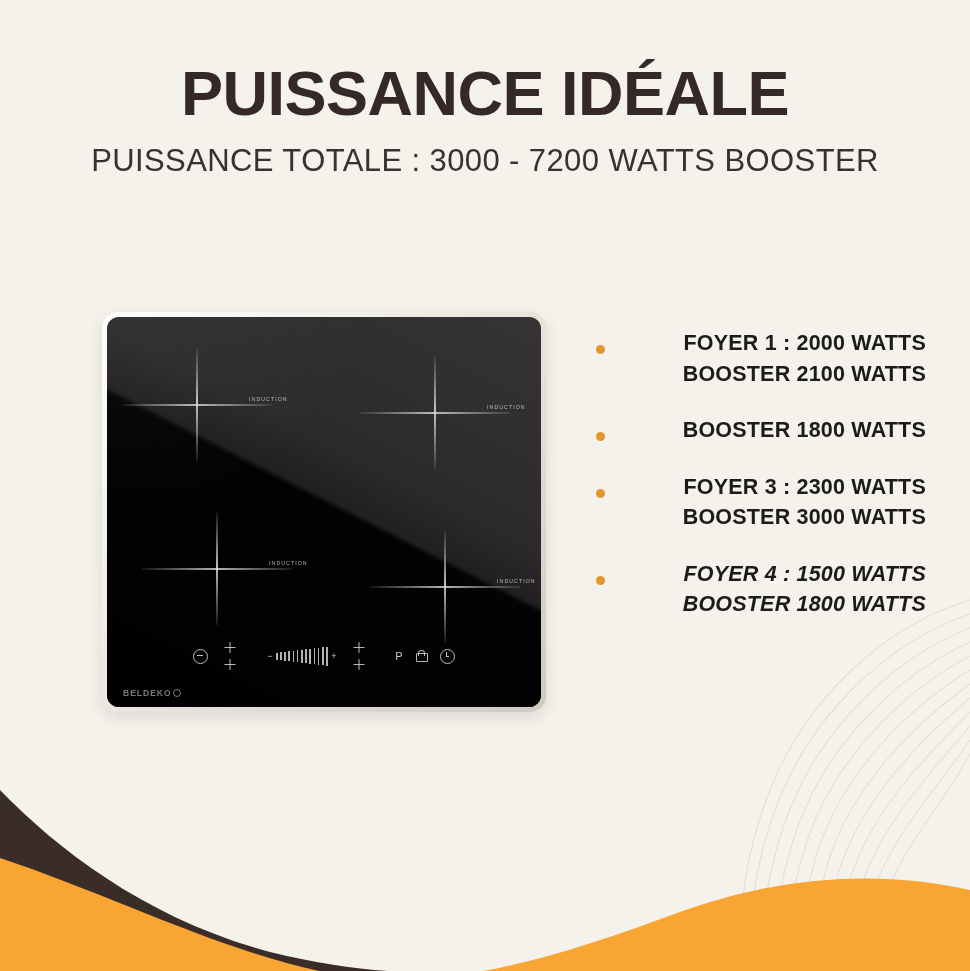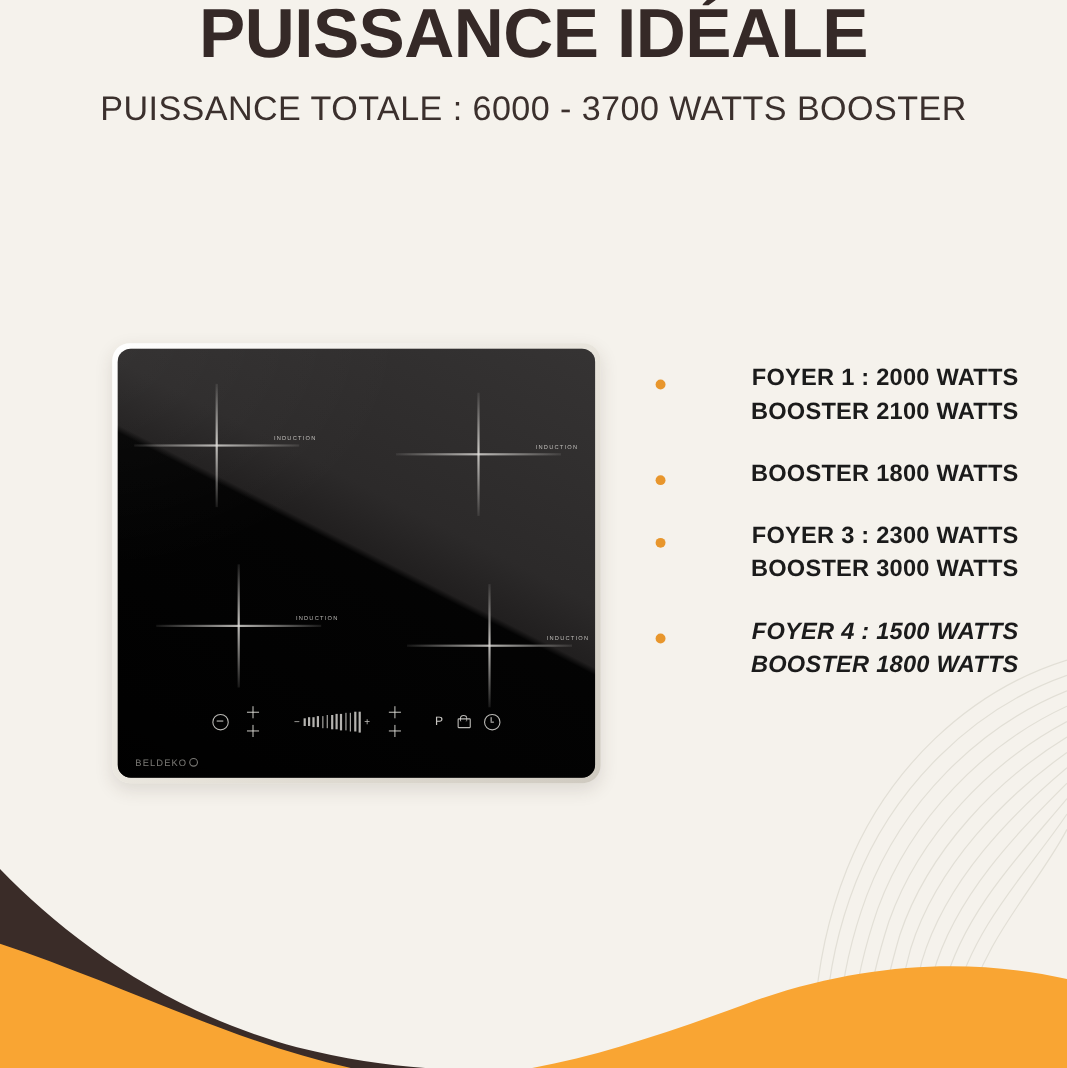--- a/index.html
+++ b/index.html
@@ -23,20 +23,21 @@
     height: 971px;
     pointer-events: none;
   }
 
   
   #header {
     position: absolute;
     top: 0; left: 0;
     width: 970px;
     text-align: center;
+    padding-top: 62px;
     z-index: 5;
   }
   #page-title {
     font-family: "Liberation Sans", sans-serif;
     font-size: 63px;
     font-weight: 700;
     color: #352927;
     letter-spacing: -0.5px;
     line-height: 1.0;
     margin: 0;
@@ -259,21 +260,21 @@
     background: rgba(226,224,220,0.85);
     left: 5px; top: 6.2px;
   }
 
   #brand-logo {
     position: absolute;
     left: 16px;
     bottom: 9px;
     font-family: "Liberation Sans", sans-serif;
     font-size: 8.5px;
-    font-weight: 400;
+    font-weight: 700;
     letter-spacing: 1px;
     color: rgba(196,193,188,0.62);
   }
   #brand-logo .bl-mark {
     display: inline-block;
     width: 6px; height: 6px;
     border: 1px solid rgba(196,193,188,0.62);
     border-radius: 50%;
     margin-left: 1.5px;
     vertical-align: -0.5px;
@@ -336,21 +337,21 @@
     <path d="M 970 754 C 944 804 892 856 878 922 C 876 954 872 970 874 971"></path>
   </g>
 
   <path fill="#3a2c28" d="M 0 790 C 60 852 150 920 270 952 C 350 972 420 975 470 971 L 0 971 Z"></path>
 
   <path fill="#f9a533" d="M 0 858 C 120 898 230 956 340 975 C 450 992 560 956 680 912 C 790 872 890 872 970 890 L 970 971 L 0 971 Z"></path>
 </svg>
 
 <div id="header">
   <h1 id="page-title">PUISSANCE IDÉALE</h1>
-  <p id="page-subtitle">PUISSANCE TOTALE : 6000 - 3700 WATTS BOOSTER</p>
+  <p id="page-subtitle">PUISSANCE TOTALE : 3000 - 7200 WATTS BOOSTER</p>
 </div>
 
 <div id="cooktop">
   <div class="hob-bevel"></div>
   <div class="hob-glass">
     <div class="hob-gloss"></div>
     <div class="hob-sheen"></div>
 
     <div class="zone" style="left:90px; top:88px;">
       <div class="cross-v"></div>

